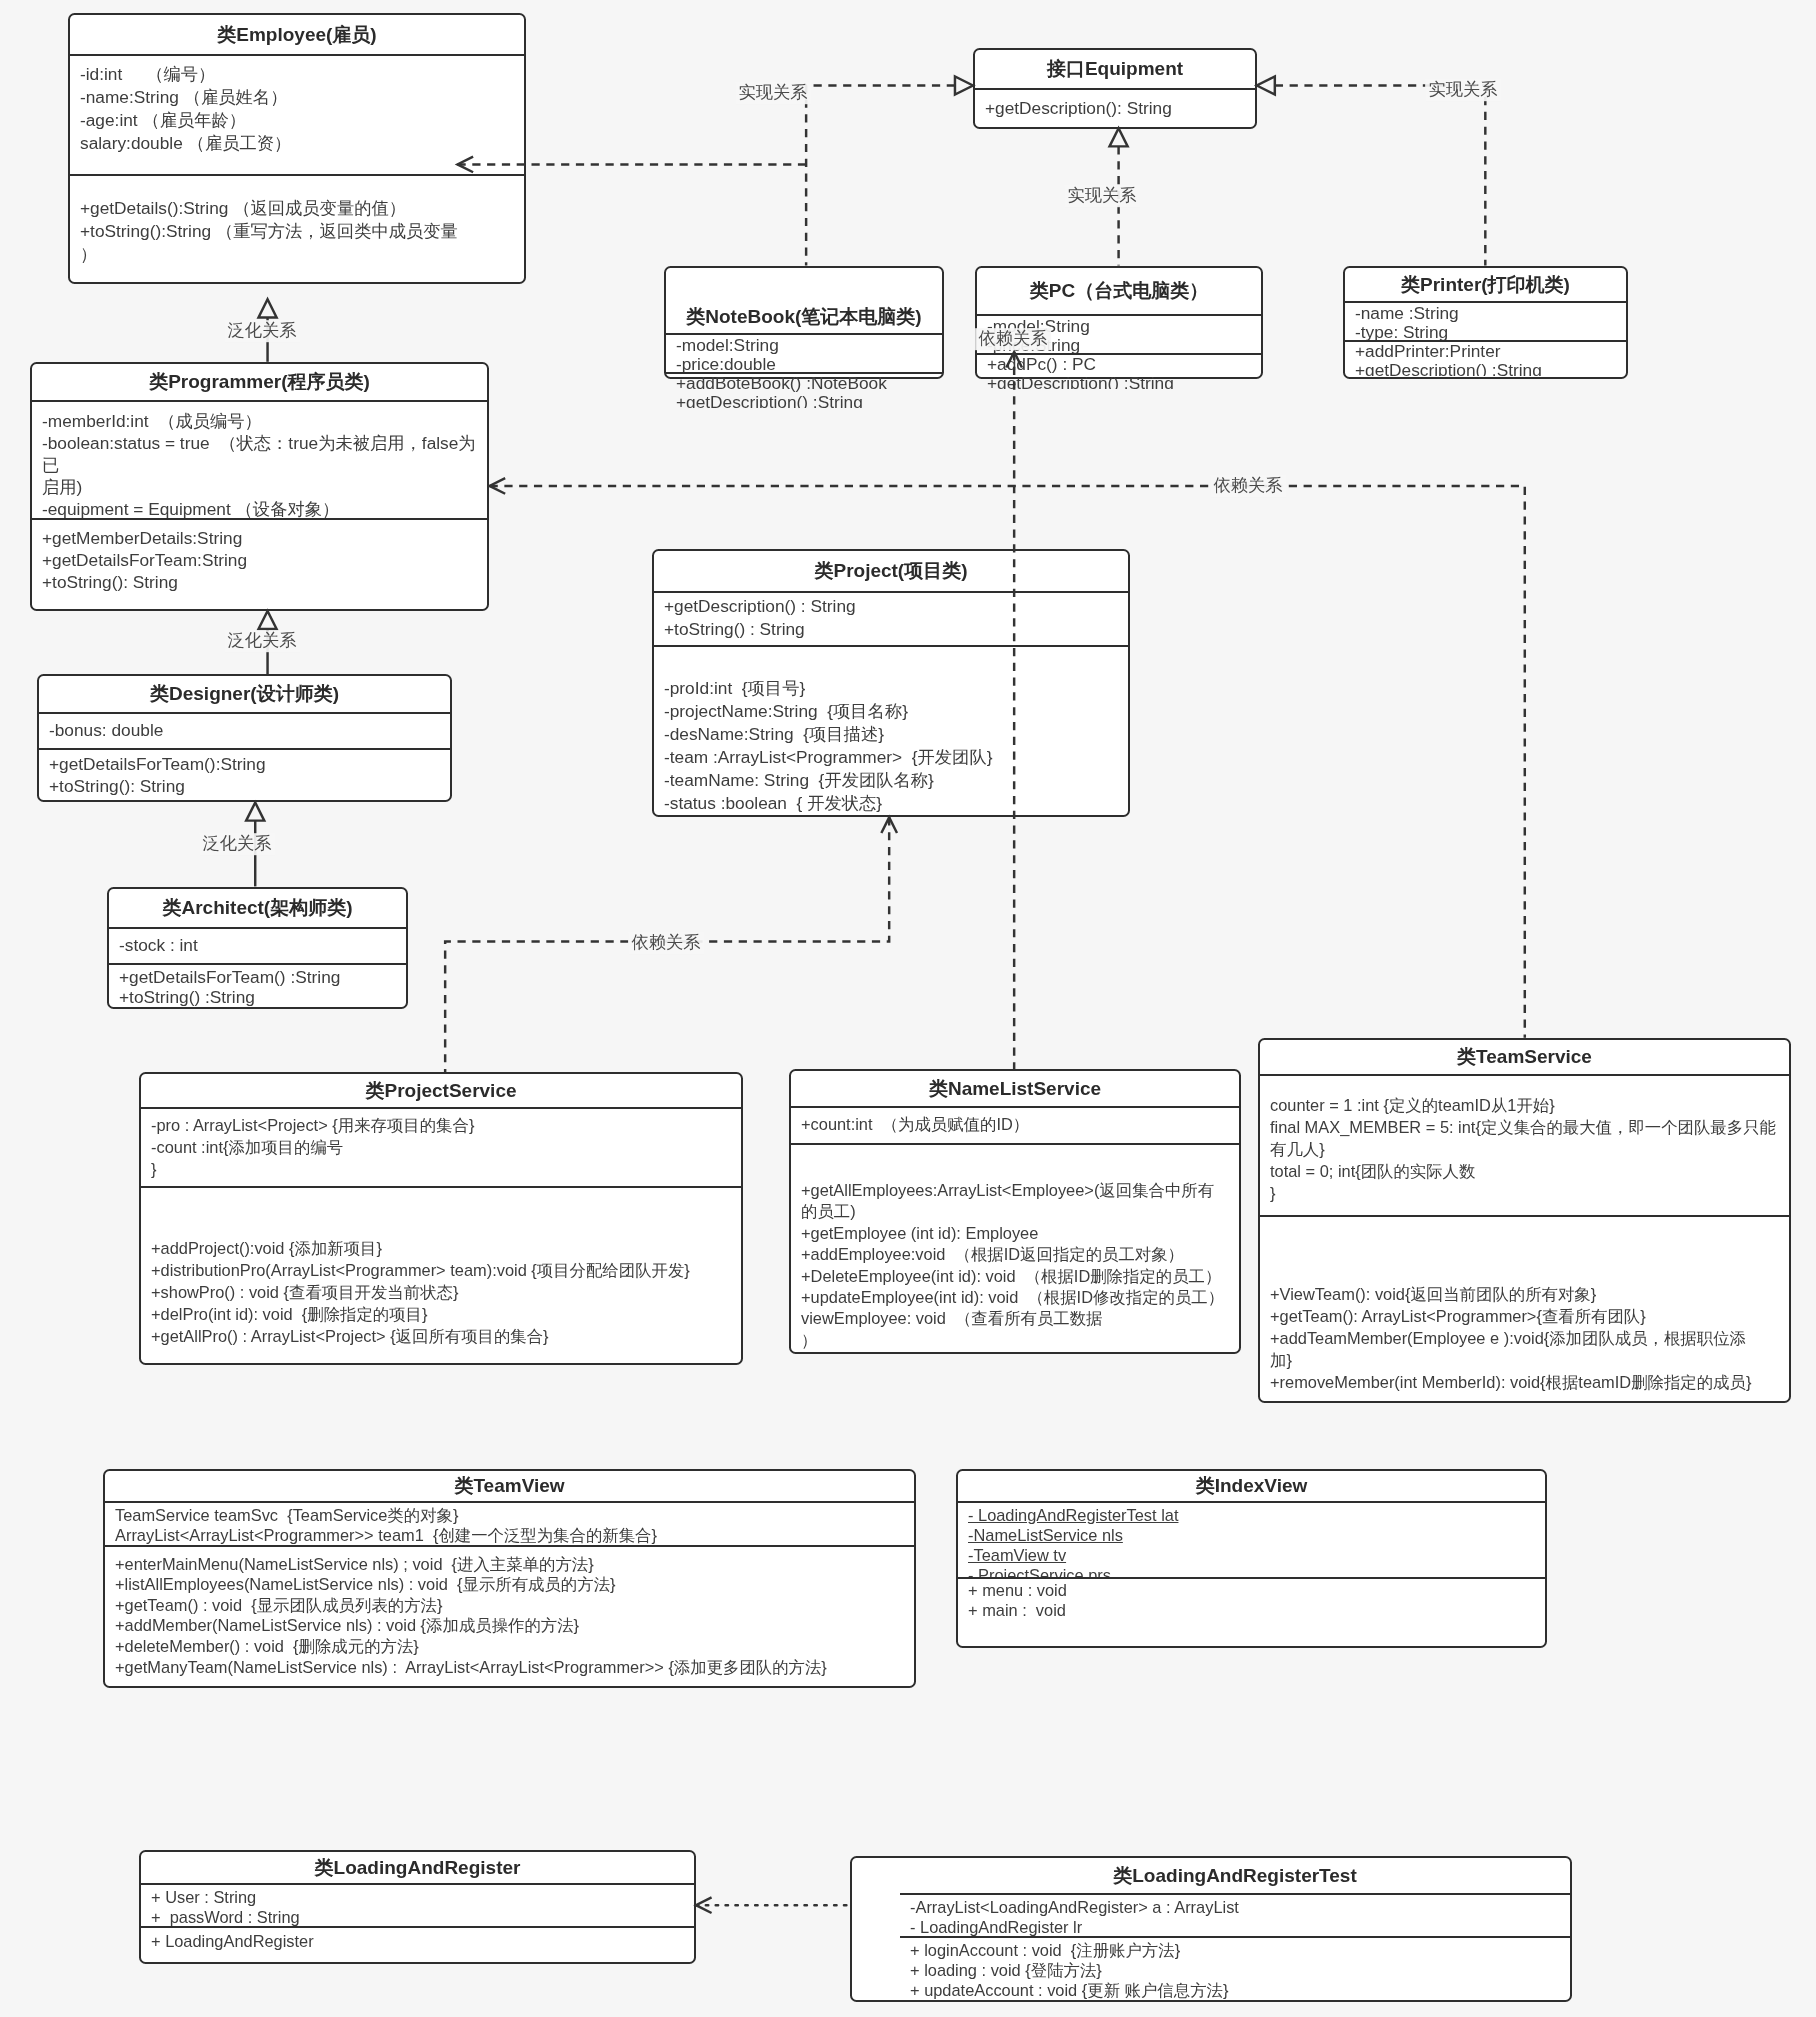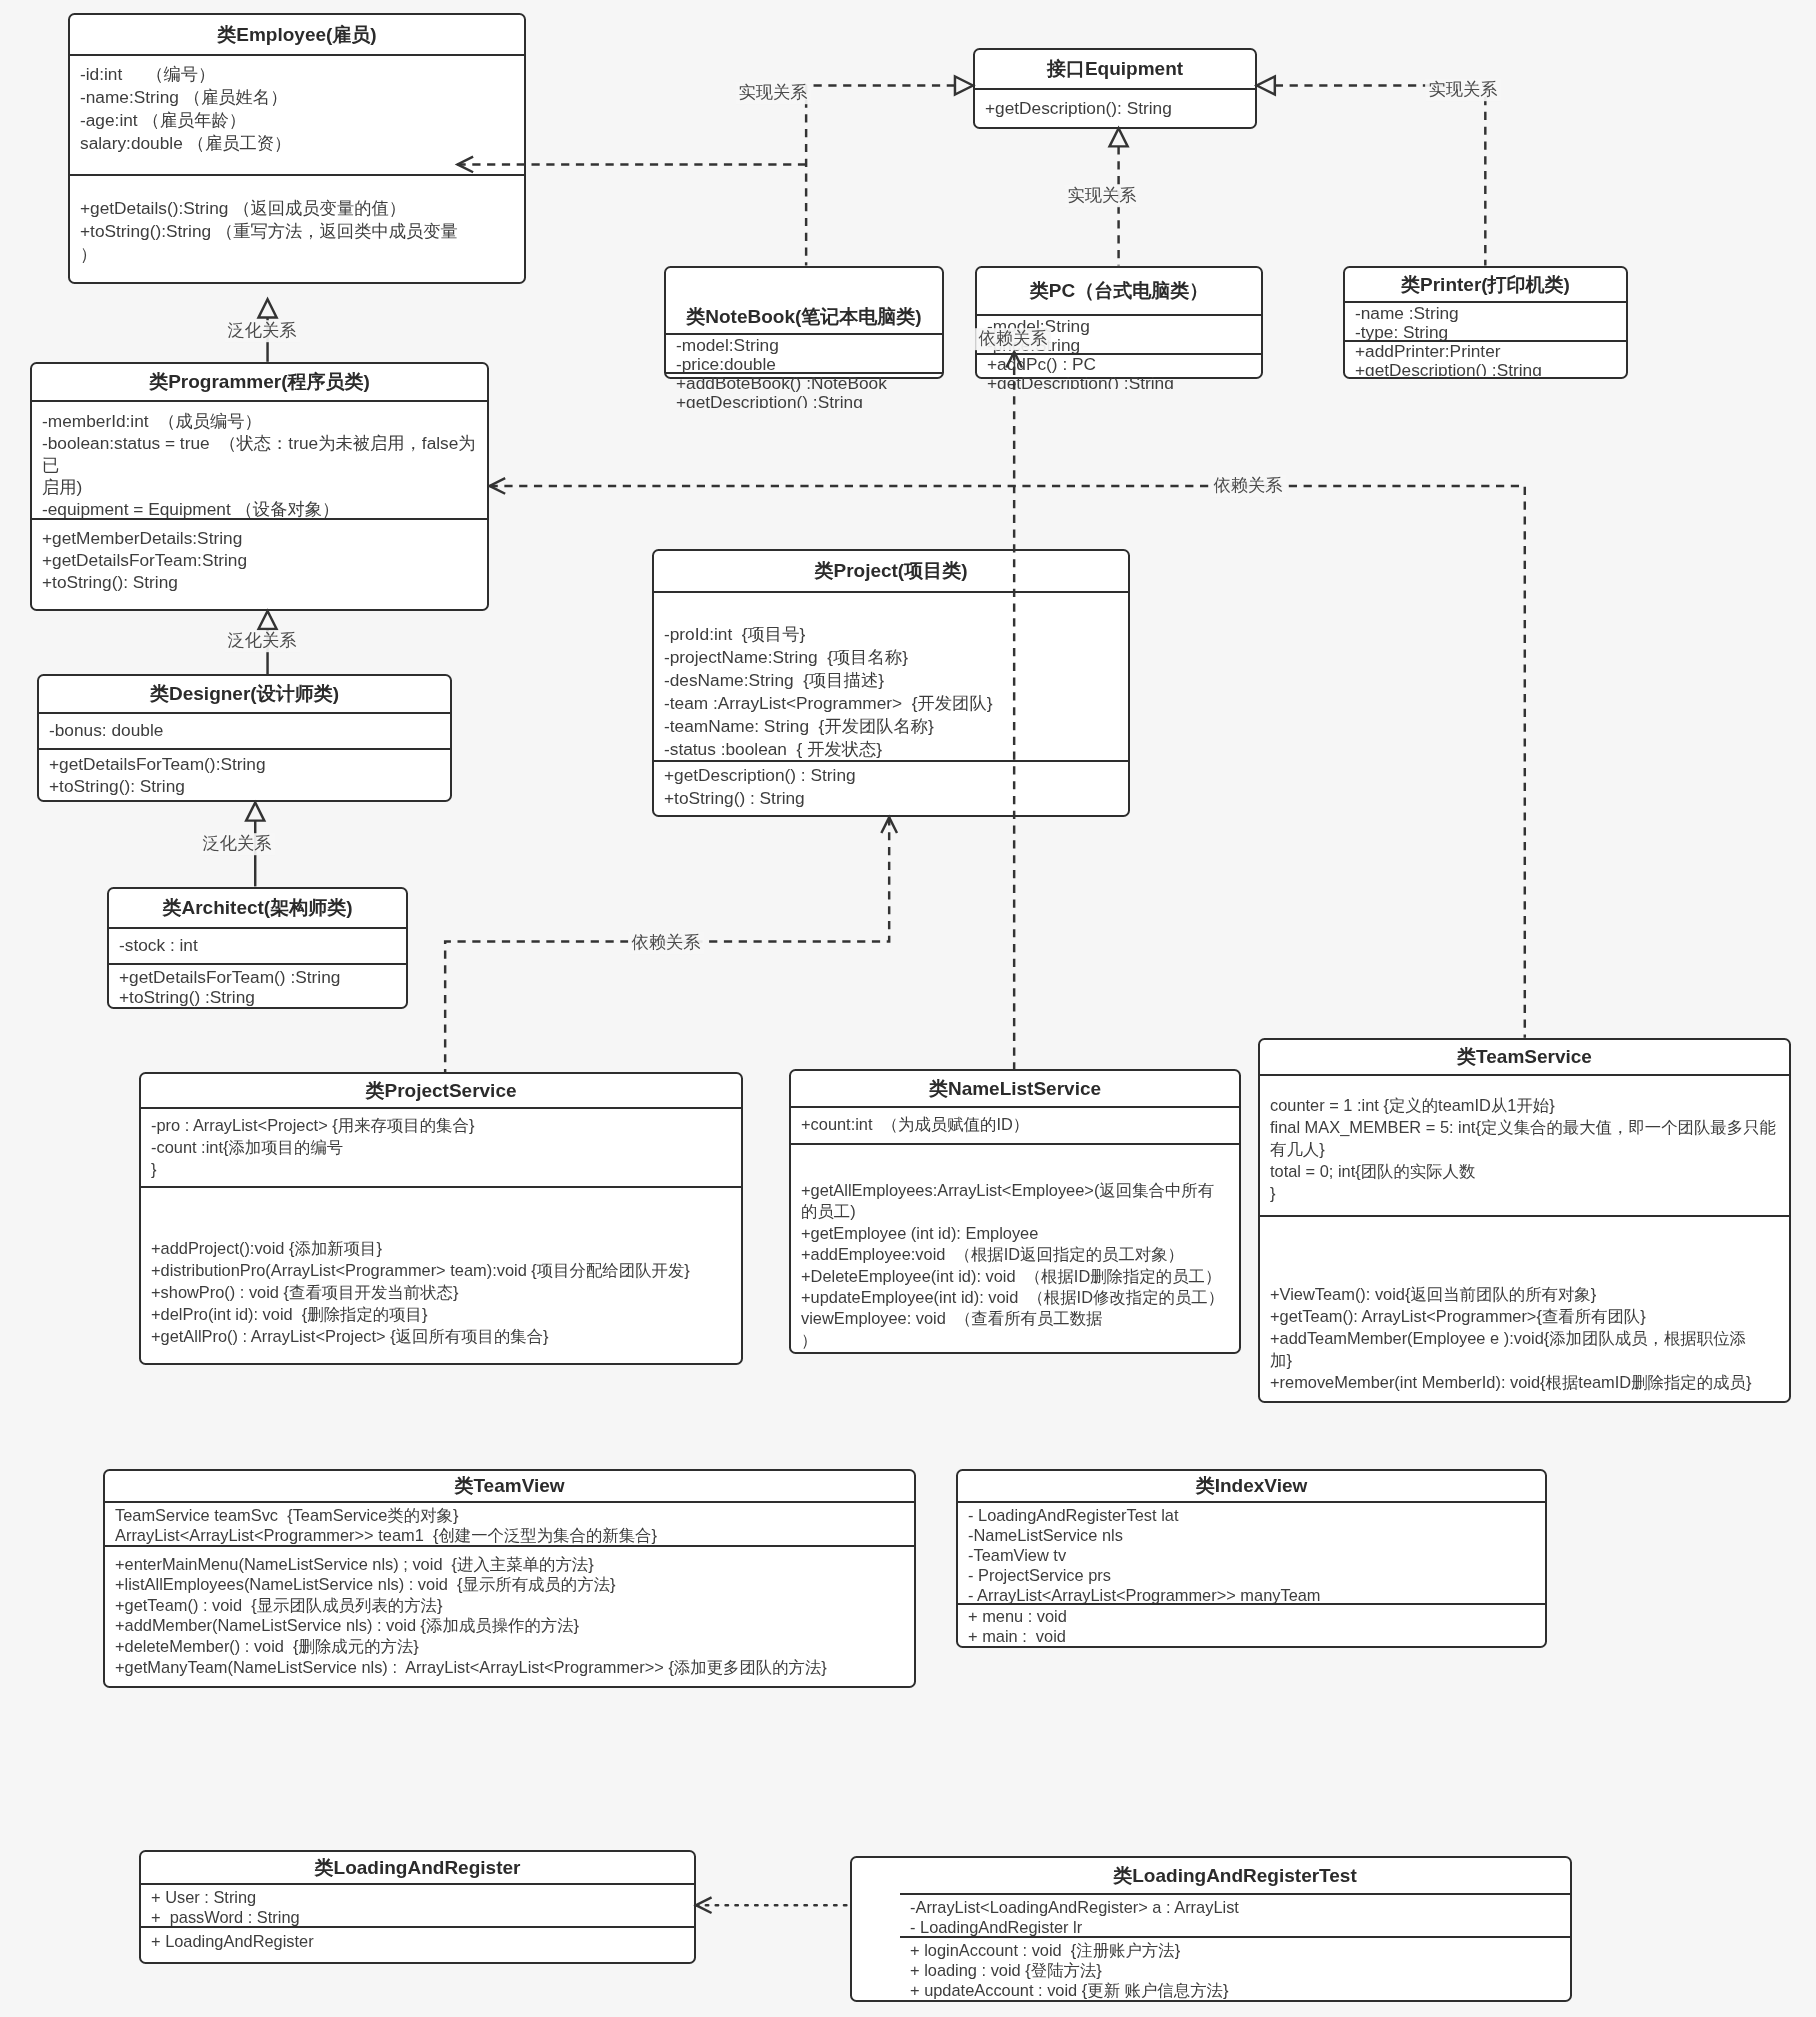--- a/index.html
+++ b/index.html
@@ -148,31 +148,31 @@
         <div class="row">-name :String</div>
         <div class="row">-type: String</div>
       </div>
       <div class="uml-sec" style="height: 36px; padding-top: 0px; font-size: 17.3px; line-height: 19px;">
         <div class="row">+addPrinter:Printer</div>
         <div class="row">+getDescription() :String</div>
       </div>
     </div>
     <div class="uml-class" style="left: 652px; top: 549px; width: 478px; height: 268px;">
       <div class="uml-title" style="height: 40px;">类Project(项目类)</div>
+      <div class="uml-sec" style="height: 54px; padding-top: 1.6px; font-size: 17.3px; line-height: 23px;">
+        <div class="row">+getDescription() : String</div>
+        <div class="row">+toString() : String</div>
+      </div>
       <div class="uml-sec" style="height: 169px; padding-top: 30px; font-size: 17.3px; line-height: 23px;">
         <div class="row">-proId:int  {项目号}</div>
         <div class="row">-projectName:String  {项目名称}</div>
         <div class="row">-desName:String  {项目描述}</div>
         <div class="row">-team :ArrayList&lt;Programmer&gt;  {开发团队}</div>
         <div class="row">-teamName: String  {开发团队名称}</div>
         <div class="row">-status :boolean  { 开发状态}</div>
-      </div>
-      <div class="uml-sec" style="height: 54px; padding-top: 1.6px; font-size: 17.3px; line-height: 23px;">
-        <div class="row">+getDescription() : String</div>
-        <div class="row">+toString() : String</div>
       </div>
     </div>
     <div class="uml-class" style="left: 139px; top: 1072px; width: 604px; height: 293px;">
       <div class="uml-title" style="height: 33px;">类ProjectService</div>
       <div class="uml-sec" style="height: 79px; padding-top: 5px; font-size: 16.4px; line-height: 22px;">
         <div class="row">-pro : ArrayList&lt;Project&gt; {用来存项目的集合}</div>
         <div class="row">-count :int{添加项目的编号</div>
         <div class="row">}</div>
       </div>
       <div class="uml-sec" style="height: 176px; padding-top: 49px; font-size: 16.4px; line-height: 22px;">
@@ -226,21 +226,21 @@
         <div class="row">+enterMainMenu(NameListService nls) ; void  {进入主菜单的方法}</div>
         <div class="row">+listAllEmployees(NameListService nls) : void  {显示所有成员的方法}</div>
         <div class="row">+getTeam() : void  {显示团队成员列表的方法}</div>
         <div class="row">+addMember(NameListService nls) : void {添加成员操作的方法}</div>
         <div class="row">+deleteMember() : void  {删除成元的方法}</div>
         <div class="row">+getManyTeam(NameListService nls) :  ArrayList&lt;ArrayList&lt;Programmer&gt;&gt; {添加更多团队的方法}</div>
       </div>
     </div>
     <div class="uml-class" style="left: 956px; top: 1469px; width: 591px; height: 179px;">
       <div class="uml-title" style="height: 30px;">类IndexView</div>
-      <div class="uml-sec" style="height: 102px; padding-top: 1.6px; font-size: 16.4px; line-height: 20px;">
+      <div class="uml-sec" style="height: 76px; padding-top: 1.6px; font-size: 16.4px; line-height: 20px; text-decoration: underline;">
         <div class="row">- LoadingAndRegisterTest lat</div>
         <div class="row">-NameListService nls</div>
         <div class="row">-TeamView tv</div>
         <div class="row">- ProjectService prs</div>
         <div class="row">- ArrayList&lt;ArrayList&lt;Programmer&gt;&gt; manyTeam</div>
       </div>
       <div class="uml-sec" style="height: 42px; padding-top: 0.8px; font-size: 16.4px; line-height: 20px;">
         <div class="row">+ menu : void</div>
         <div class="row">+ main :  void</div>
       </div>

